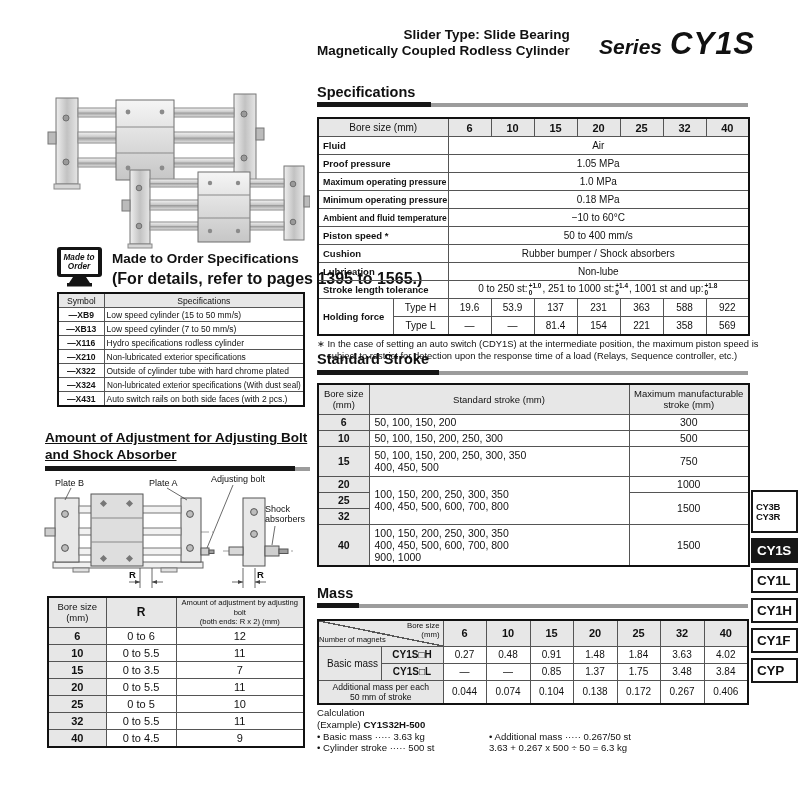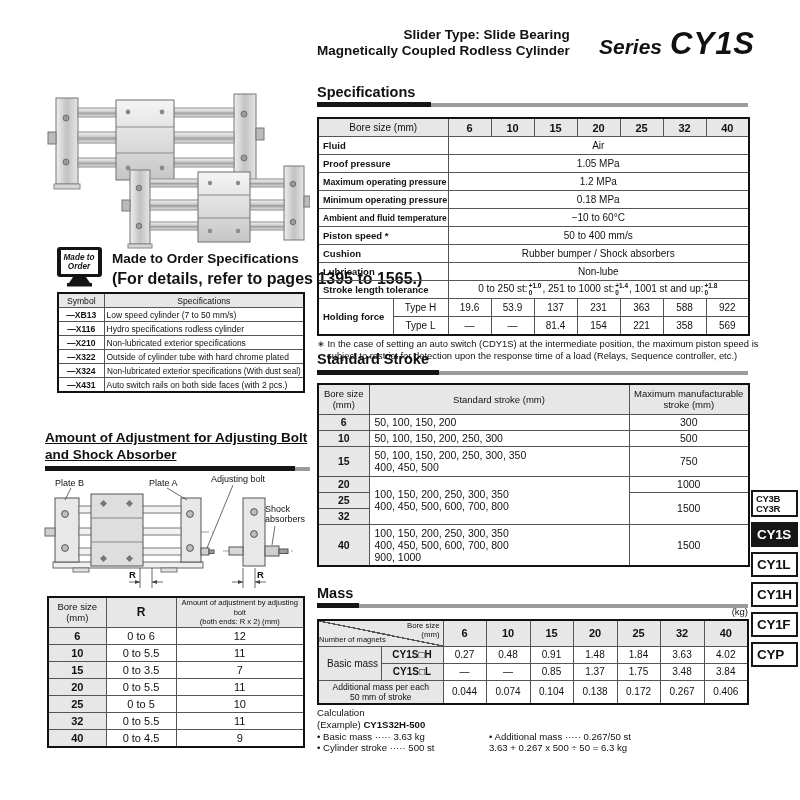--- a/index.html
+++ b/index.html
@@ -59,21 +59,21 @@
   #mto-table .sym{font-weight:bold;text-align:center;font-size:8.6px;}
   .adj-title{position:absolute;left:45px;top:430px;font-weight:bold;font-size:13.5px;line-height:16.5px;text-decoration:underline;}
   #adj-diagram{position:absolute;left:43px;top:472px;}
   #adj-table{left:47px;top:596px;width:256px;font-size:11px;}
   #adj-table .hd{font-size:9.5px;text-align:center;}
   #adj-table td{height:16px;}
   
   #tab-rail{position:absolute;left:751px;top:490px;display:flex;flex-direction:column;gap:5px;width:47px;}
   .tab{border:2px solid #161616;background:#fff;font-weight:bold;font-size:13.5px;
        padding:2px 3px 2px 4px;letter-spacing:-0.3px;line-height:17px;white-space:nowrap;}
-  .tab.small{font-size:9.5px;line-height:9.5px;padding:2px 3px;}
+  .tab.small{font-size:9.5px;line-height:9.5px;padding:10px 3px;}
   .tab.active{background:#161616;color:#fff;}
   svg text{font-family:"Liberation Sans",sans-serif;}
 </style>
 </head>
 <body>
 
 <div id="page">
 
   <div class="title-lines">
     <div>Slider Type: Slide Bearing</div>
@@ -162,20 +162,24 @@
   <table class="tbl" id="mto-table">
     <colgroup>
         <col style="width:46px">
         <col style="width:200px">
       </colgroup>
     <tbody>
         <tr>
       <td class="gray c" style="font-size:8.6px">Symbol</td>
       <td class="gray c" style="font-size:8.6px">Specifications</td>
     </tr>
+    <tr>
+          <td class="sym">—XB9</td>
+          <td><span class="fitx">Low speed cylinder (15 to 50 mm/s)</span></td>
+        </tr>
     <tr>
           <td class="sym">—XB13</td>
           <td><span class="fitx">Low speed cylinder (7 to 50 mm/s)</span></td>
         </tr>
     <tr>
           <td class="sym">—X116</td>
           <td><span class="fitx">Hydro specifications rodless cylinder</span></td>
         </tr>
     <tr>
           <td class="sym">—X210</td>
@@ -349,21 +353,21 @@
     <tr>
           <td colspan="2" class="lbl"><span class="fitx">Fluid</span></td>
           <td colspan="7" class="c">Air</td>
         </tr>
     <tr>
           <td colspan="2" class="lbl"><span class="fitx">Proof pressure</span></td>
           <td colspan="7" class="c">1.05 MPa</td>
         </tr>
     <tr>
           <td colspan="2" class="lbl"><span class="fitx" style="transform-origin: left center; transform: scaleX(0.932331);">Maximum operating pressure</span></td>
-          <td colspan="7" class="c">1.2 MPa</td>
+          <td colspan="7" class="c">1.0 MPa</td>
         </tr>
     <tr>
           <td colspan="2" class="lbl"><span class="fitx" style="transform-origin: left center; transform: scaleX(0.953846);">Minimum operating pressure</span></td>
           <td colspan="7" class="c">0.18 MPa</td>
         </tr>
     <tr>
           <td colspan="2" class="lbl"><span class="fitx" style="transform-origin: left center; transform: scaleX(0.898551);">Ambient and fluid temperature</span></td>
           <td colspan="7" class="c">−10 to 60°C</td>
         </tr>
     <tr>
@@ -465,21 +469,20 @@
       <td class="c">1500</td>
     </tr>
   </tbody>
     </table>
 
   <div class="sec-h" style="left:317px;top:585px">Mass</div>
   <div class="secbar" style="left:317px;top:603px;width:431px">
     <span class="blk" style="width:42px"></span>
       <span class="gry"></span>
   </div>
-  <div class="kg-unit">(kg)</div>
 
   <table class="tbl" id="mass-table">
     <colgroup>
       <col style="width:63px">
         <col style="width:62px">
       <col style="width:43px">
         <col style="width:44px">
         <col style="width:43px">
         <col style="width:44px">
       <col style="width:43px">

